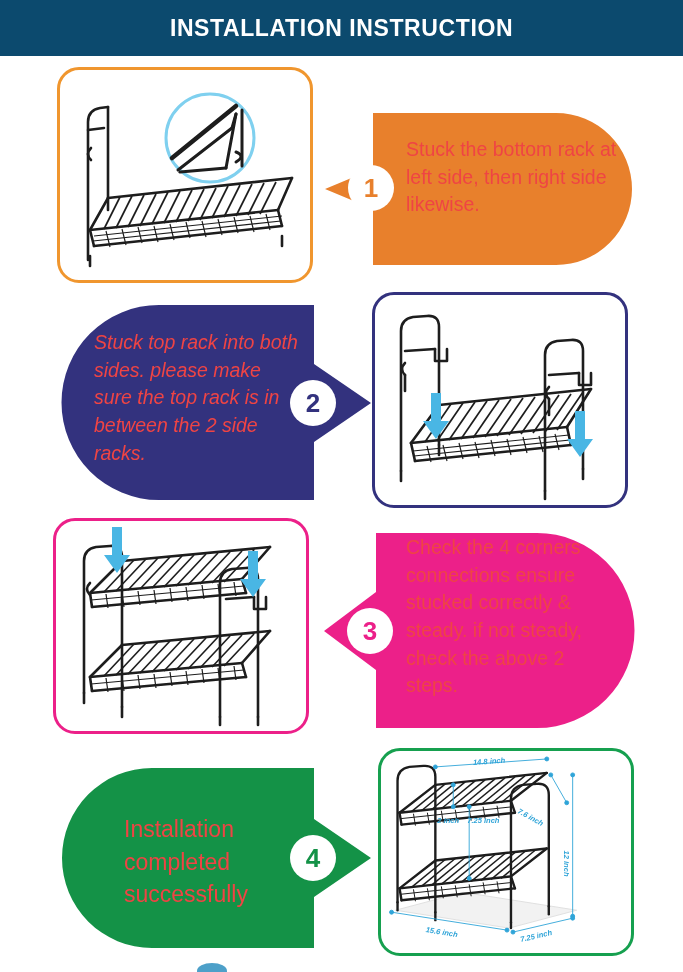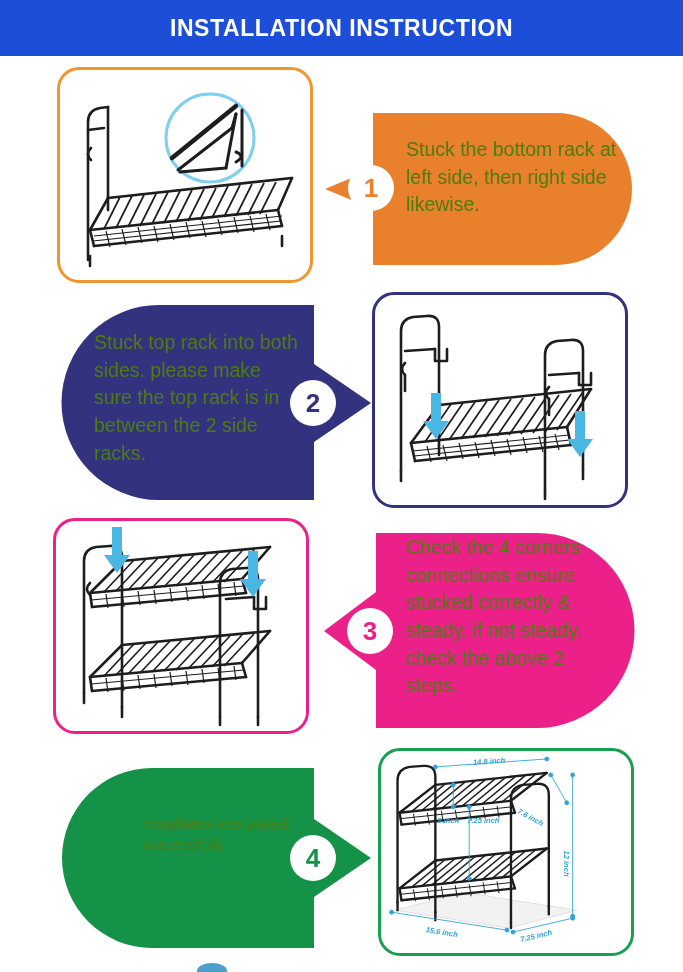--- a/index.html
+++ b/index.html
@@ -4,66 +4,66 @@
 <style>
   html,body{margin:0;padding:0;background:#ffffff;}
   body{
     width:683px;height:972px;position:relative;overflow:hidden;
     font-family:"Liberation Sans","DejaVu Sans",sans-serif;
   }
 
   
   .header-banner{
     position:absolute;left:0;top:0;width:683px;height:56px;
-    background:#1d4ed8;
+    background:#0c4a6e;
     display:flex;align-items:center;justify-content:center;
   }
   .header-title{
     color:#ffffff;font-size:23px;font-weight:bold;letter-spacing:.6px;
     text-align:center;line-height:1;
   }
 
   
   .panel{
     position:absolute;background:#ffffff;border-radius:22px;
     box-sizing:border-box;overflow:hidden;
   }
   .panel svg{display:block;width:100%;height:100%;}
 
   
   .callout{position:absolute;}
   .callout > svg{position:absolute;left:0;top:0;overflow:visible;}
   .callout-text{
-    position:absolute;color:#4d7c0f;line-height:1.42;
+    position:absolute;color:#ef4444;line-height:1.42;
     white-space:pre-line;
   }
   .num-badge{
     position:absolute;border-radius:50%;background:#ffffff;
     display:flex;align-items:center;justify-content:center;
     font-weight:bold;line-height:1;
   }
 
   
   #callout-1{left:322px;top:113px;width:310px;height:152px;}
   #callout-1 .callout-text{left:84px;top:23px;width:215px;font-size:19.5px;}
   #callout-1 .num-badge{left:26px;top:52px;width:46px;height:46px;font-size:26px;color:#e8802c;}
 
   
   #callout-2{left:62px;top:305px;width:312px;height:195px;}
-  #callout-2 .callout-text{left:32px;top:24px;width:206px;font-size:19.5px;}
+  #callout-2 .callout-text{left:32px;top:24px;width:206px;font-size:19.5px;font-style:italic;}
   #callout-2 .num-badge{left:228px;top:75px;width:46px;height:46px;font-size:26px;color:#33327e;}
 
   
   #callout-3{left:322px;top:533px;width:312px;height:195px;}
   #callout-3 .callout-text{left:84px;top:1px;width:215px;font-size:19.5px;}
   #callout-3 .num-badge{left:25px;top:75px;width:46px;height:46px;font-size:26px;color:#ec2089;}
 
   
   #callout-4{left:62px;top:768px;width:312px;height:180px;}
-  #callout-4 .callout-text{left:62px;top:45px;width:185px;font-size:15px;margin-left:19px;}
+  #callout-4 .callout-text{left:62px;top:45px;width:185px;font-size:23px;}
   #callout-4 .num-badge{left:228px;top:67px;width:46px;height:46px;font-size:26px;color:#149247;}
 
   
   #panel-1{left:57px;top:67px;width:256px;height:216px;border:3px solid #f0962e;}
   #panel-2{left:372px;top:292px;width:256px;height:216px;border:3px solid #33327e;}
   #panel-3{left:53px;top:518px;width:256px;height:216px;border:3px solid #ec2089;}
   #panel-4{left:378px;top:748px;width:256px;height:208px;border:3px solid #16a04f;}
 
   .dim-label{font:italic bold 7.6px "Liberation Sans",sans-serif;fill:#2fa4d8;}
   .bottom-blob{

